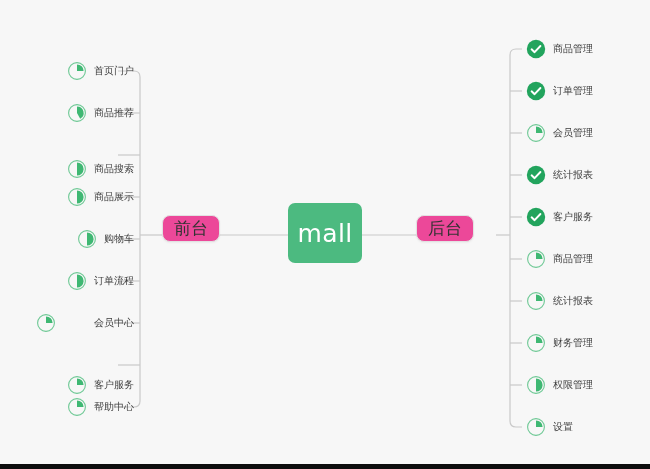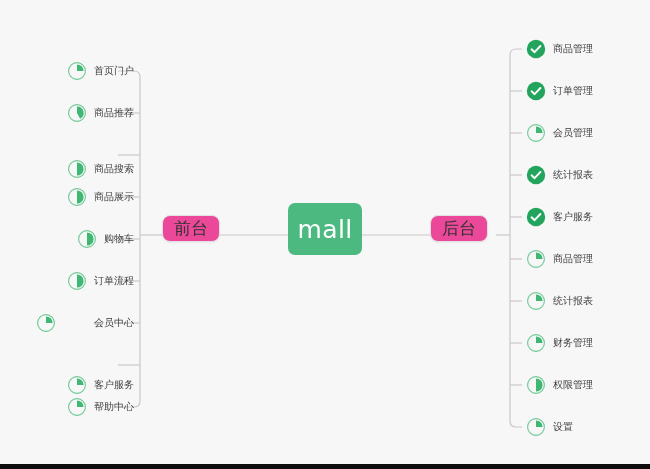--- a/index.html
+++ b/index.html
@@ -35,21 +35,21 @@
     stroke-width: 1.2;
     fill: none;
   }
 
   
   .root-node {
     position: absolute;
     left: 288px;
     top: 203px;
     width: 74px;
-    height: 52px;
+    height: 60px;
     background: #4cba80;
     border-radius: 7px;
     display: flex;
     align-items: center;
     justify-content: center;
     color: #ffffff;
     font-size: 25px;
     letter-spacing: 0.3px;
   }
 
@@ -63,21 +63,21 @@
     border: 1px solid #e2e2e2;
     border-radius: 8px;
     box-shadow: 0 1px 2px rgba(0,0,0,0.05);
     display: flex;
     align-items: center;
     justify-content: center;
     font-size: 17px;
     color: #333333;
   }
   .branch-left  { left: 162px; top: 215px; }
-  .branch-right { left: 430px; top: 215px; }
+  .branch-right { left: 416px; top: 215px; }
 
   
   .leaf {
     position: absolute;
     display: flex;
     align-items: center;
     height: 26px;
     font-size: 10px;
     color: #3d3d3d;
     white-space: nowrap;

